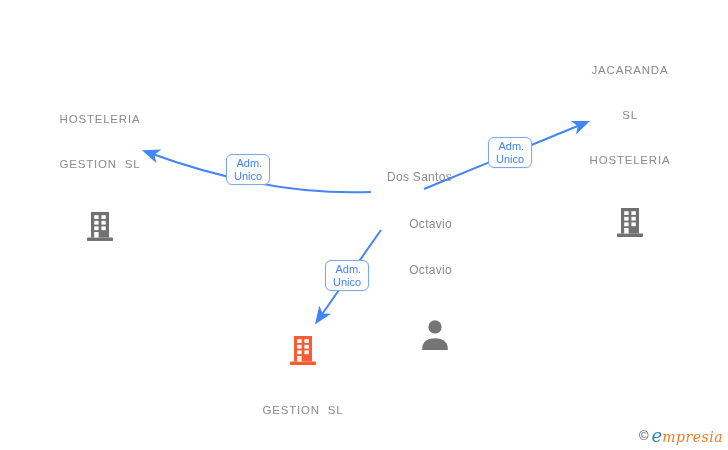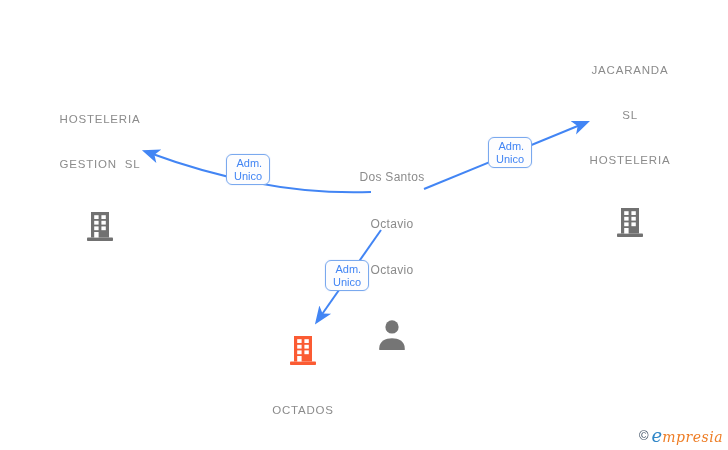--- a/index.html
+++ b/index.html
@@ -149,21 +149,21 @@
         <rect class="win" x="18.4" y="5.2" width="4.4" height="3.8"></rect>
         <rect class="win" x="11.2" y="10.8" width="4.4" height="3.8"></rect>
         <rect class="win" x="18.4" y="10.8" width="4.4" height="3.8"></rect>
         <rect class="win" x="11.2" y="16.4" width="4.4" height="3.8"></rect>
         <rect class="win" x="18.4" y="16.4" width="4.4" height="3.8"></rect>
         <rect class="win" x="11.2" y="22" width="4.4" height="5.5"></rect>
       </svg>
     </div>
   </div>
 
-  <div class="node person-node" style="left:332px;top:139px;width:120px;">
+  <div class="node person-node" style="left:332px;top:139px;width:120px;text-align:right;">
     <div class="name">
       <div>Dos Santos</div>
       <div>Octavio</div>
       <div>Octavio</div>
     </div>
     <div class="icon-wrap">
       <svg viewBox="0 0 36 36" width="34" height="34">
         <circle class="fill-person" cx="18" cy="9.5" r="7"></circle>
         <path class="fill-person" d="M4.5,34 v-2 c0,-7.5 6.8,-10.5 13.5,-10.5 s13.5,3 13.5,10.5 v2 z"></path>
       </svg>
@@ -178,21 +178,20 @@
         <rect class="win" x="11.2" y="5.2" width="4.4" height="3.8"></rect>
         <rect class="win" x="18.4" y="5.2" width="4.4" height="3.8"></rect>
         <rect class="win" x="11.2" y="10.8" width="4.4" height="3.8"></rect>
         <rect class="win" x="18.4" y="10.8" width="4.4" height="3.8"></rect>
         <rect class="win" x="11.2" y="16.4" width="4.4" height="3.8"></rect>
         <rect class="win" x="18.4" y="16.4" width="4.4" height="3.8"></rect>
         <rect class="win" x="11.2" y="22" width="4.4" height="5.5"></rect>
       </svg>
     </div>
     <div class="name">
-      <div>OCTADOS</div>
       <div>GESTION  SL</div>
     </div>
   </div>
 
   <div class="adm-box" style="left:226px;top:154px;">
     <div>Adm.</div>
     <div>Unico</div>
   </div>
   <div class="adm-box" style="left:488px;top:137px;">
     <div>Adm.</div>

